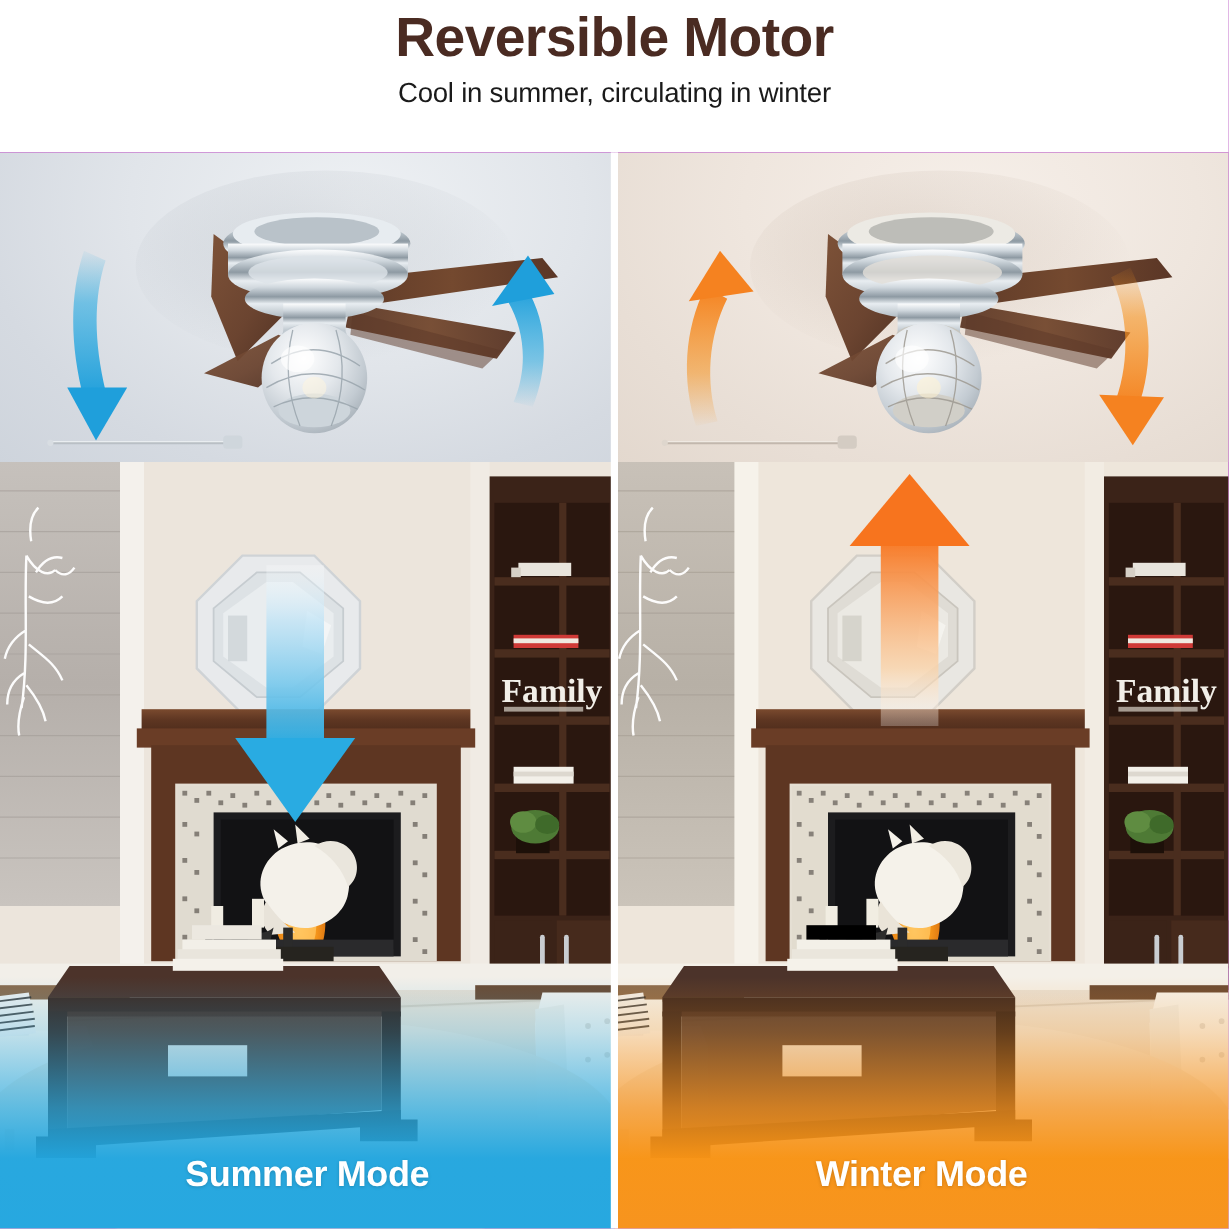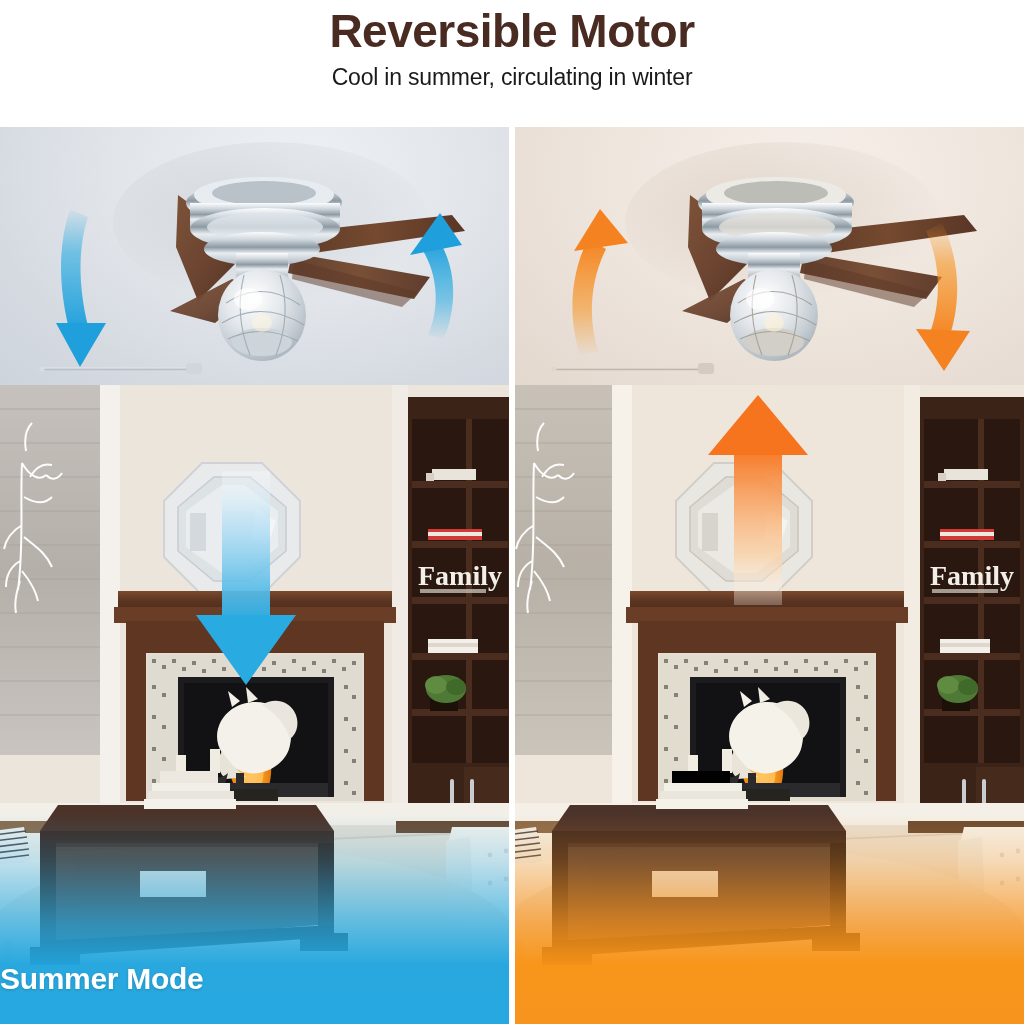--- a/index.html
+++ b/index.html
@@ -52,21 +52,21 @@
 
   .room-svg { position:absolute; left:0; top:0; width:512px; height:639px; }
 
   
   .floor-wash { position:absolute; left:0; bottom:0; width:512px; height:210px; pointer-events:none; }
   .floor-wash.blue   { background:linear-gradient(to bottom, rgba(41,171,226,0) 0%, rgba(41,171,226,0.25) 22%, rgba(41,171,226,0.72) 52%, rgba(34,166,223,0.97) 72%, #27a8e0 100%); }
   .floor-wash.orange { background:linear-gradient(to bottom, rgba(247,147,30,0) 0%, rgba(247,147,30,0.25) 22%, rgba(247,147,30,0.75) 52%, rgba(248,148,22,0.98) 72%, #f7941e 100%); }
 
   
   .mode-label {
-    position:absolute; bottom:28px; left:0; width:512px; text-align:left;
+    position:absolute; bottom:28px; left:0; width:512px; text-align:center;
     color:#ffffff; font-size:30px; font-weight:bold; letter-spacing:-0.3px;
     text-shadow:0 1px 3px rgba(0,0,0,0.18);
     z-index:30;
     margin-top:39px;
   }
 
   .svg-layer { position:absolute; left:0; top:0; }
 </style>
 </head>
 <body>
@@ -758,17 +758,18 @@
 
         <rect x="140" y="486" width="66" height="26" fill="#f8f6f1" opacity="0.9"></rect>
 
         <g>
           <rect x="222" y="60" width="48" height="160" fill="url(#arrUp)"></rect>
           <path d="M196,70 L296,70 L246,10 Z" fill="#f7741e"></path>
         </g>
       </svg>
 
       <div class="floor-wash orange"></div>
+      <div class="mode-label">Winter Mode</div>
     </div>
   </div>
 
   <div id="panel-divider"></div>
 </div>
 
 </body></html>

